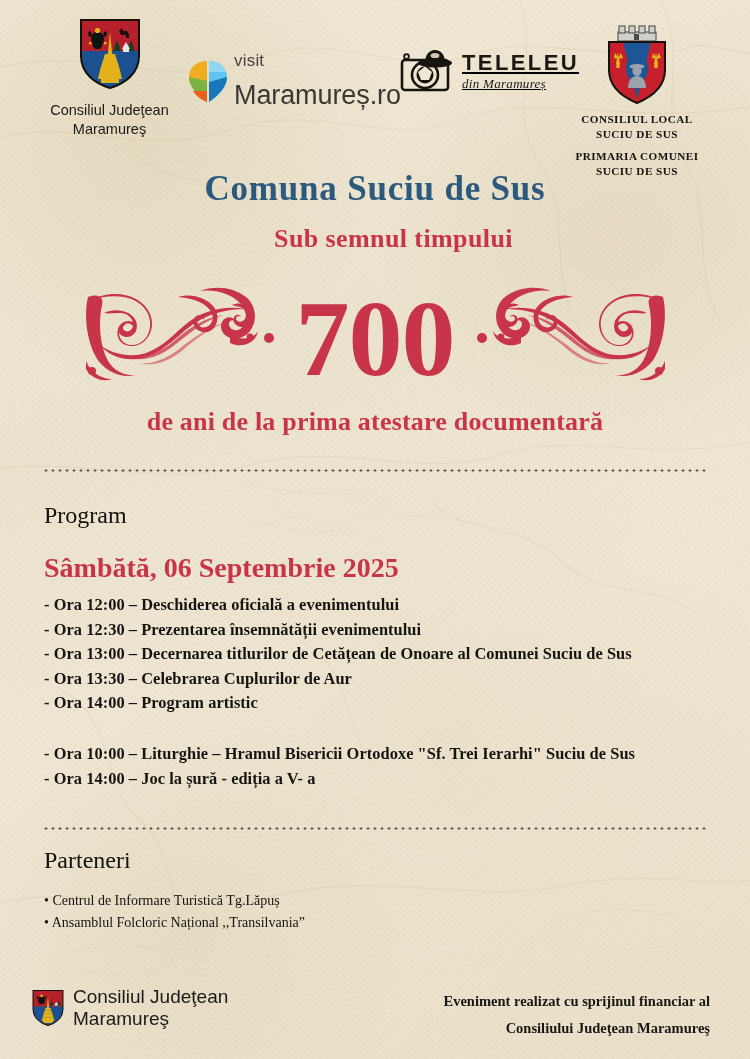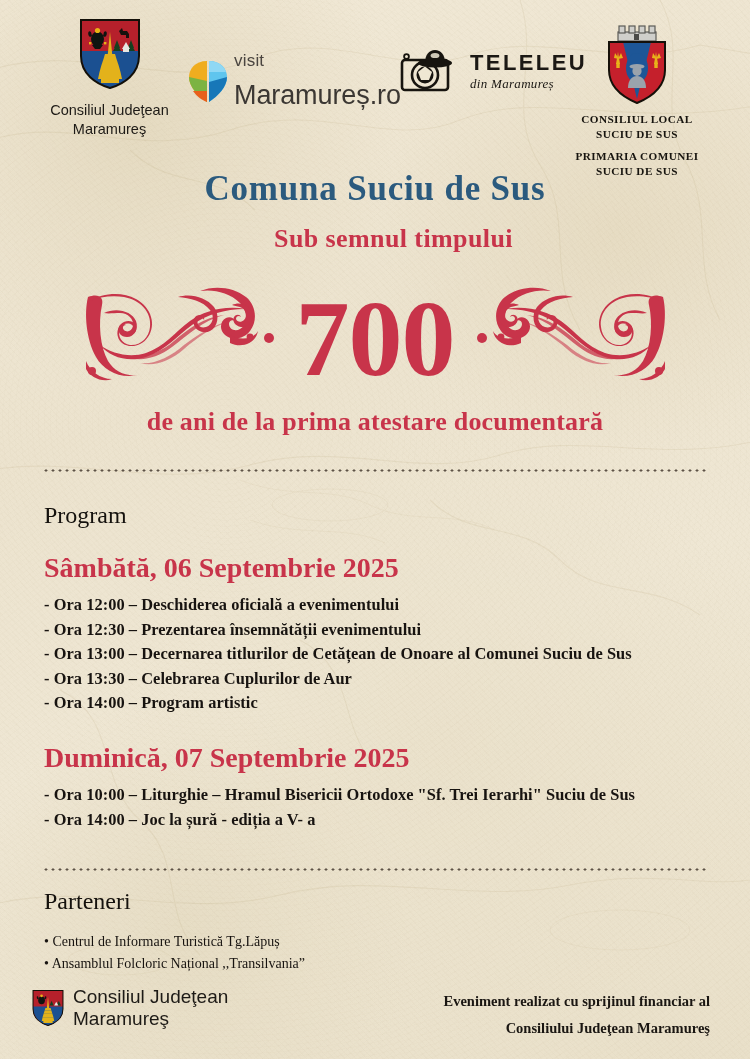--- a/index.html
+++ b/index.html
@@ -31,21 +31,21 @@
   .content{position:relative;z-index:3;width:750px;height:1059px;}
 
   
   .header{position:relative;height:195px;}
   .logo-cjmm{position:absolute;left:22px;top:18px;width:175px;text-align:center;}
   .logo-cjmm .cap{font-family:"Liberation Sans",sans-serif;font-size:14.5px;line-height:1.32;color:#1d1a16;margin-top:7px;}
   .logo-visit{position:absolute;left:186px;top:52px;display:flex;align-items:center;gap:4px;}
   .visit-words{line-height:1;}
   .visit-words .w1{font-family:"Liberation Sans",sans-serif;font-size:17px;color:#4a4540;letter-spacing:.2px;}
   .visit-words .w2{font-family:"Liberation Sans",sans-serif;font-size:27px;color:#3b3733;margin-top:13px;letter-spacing:-.1px;}
-  .logo-teleleu{position:absolute;left:400px;top:46px;display:flex;align-items:center;gap:14px;}
+  .logo-teleleu{position:absolute;left:400px;top:46px;display:flex;align-items:center;gap:6px;text-decoration:underline;}
   .tl-words{line-height:1;}
   .tl-words .t1{font-family:"Liberation Sans",sans-serif;font-weight:bold;font-size:22px;letter-spacing:2.4px;color:#1b1814;}
   .tl-words .t2{font-family:"Liberation Serif",serif;font-style:italic;font-size:13px;color:#1b1814;margin-top:3px;letter-spacing:.3px;}
   .logo-suciu{position:absolute;right:18px;top:22px;width:190px;text-align:center;}
   .logo-suciu .cap{font-family:"Liberation Serif",serif;font-weight:bold;font-size:11.2px;line-height:1.34;color:#17140f;letter-spacing:.45px;}
   .logo-suciu .cap .gap{display:block;height:7px;}
 
   
   .title-main{text-align:center;font-size:35px;color:#2b5a7e;letter-spacing:.8px;margin-top:-26px;
      font-family:"Liberation Serif",serif;font-weight:bold;}
@@ -290,21 +290,20 @@
         <div style="margin-top:9px;">
           <div class="ev">- Ora 12:00 – Deschiderea oficială a evenimentului</div>
           <div class="ev">- Ora 12:30 – Prezentarea însemnătății evenimentului</div>
           <div class="ev">- Ora 13:00 – Decernarea titlurilor de Cetățean de Onoare al Comunei Suciu de Sus</div>
           <div class="ev">- Ora 13:30 – Celebrarea Cuplurilor de Aur</div>
           <div class="ev">- Ora 14:00 – Program artistic</div>
         </div>
       </div>
 
       <div style="margin-top:26px;">
-        <div class="day">Duminică, 07 Septembrie 2025</div>
         <div style="margin-top:9px;">
           <div class="ev">- Ora 10:00 – Liturghie – Hramul Bisericii Ortodoxe "Sf. Trei Ierarhi" Suciu de Sus</div>
           <div class="ev">- Ora 14:00 – Joc la șură - ediția a V- a</div>
         </div>
       </div>
     </div>
 
     <div class="divider" style="margin-top:36px;"></div>
 
     <div class="section" style="margin-top:17px;">

